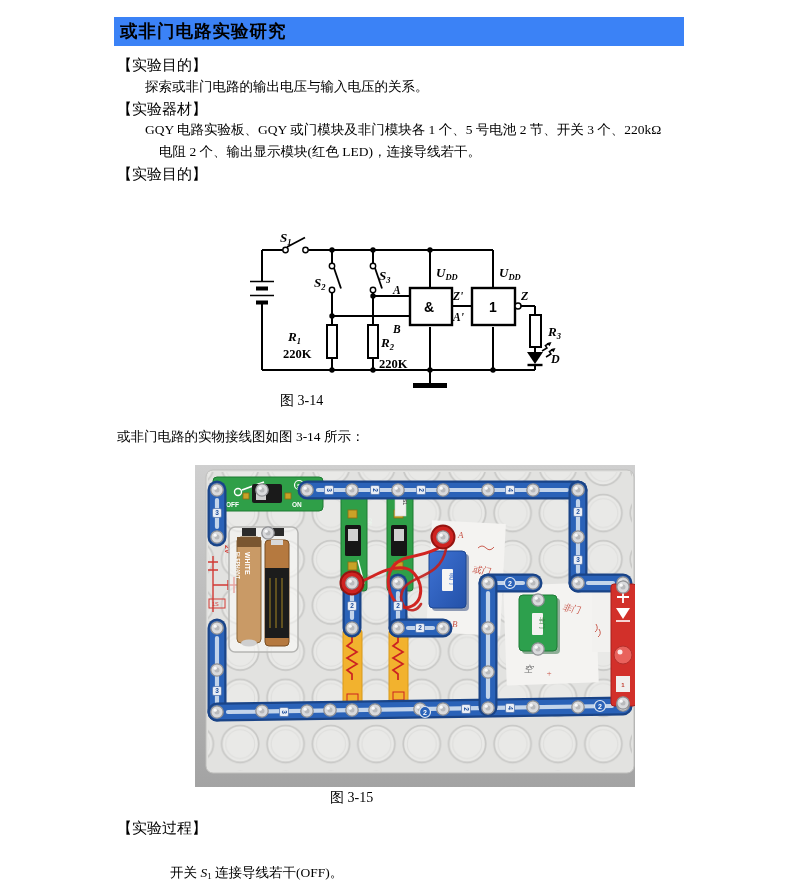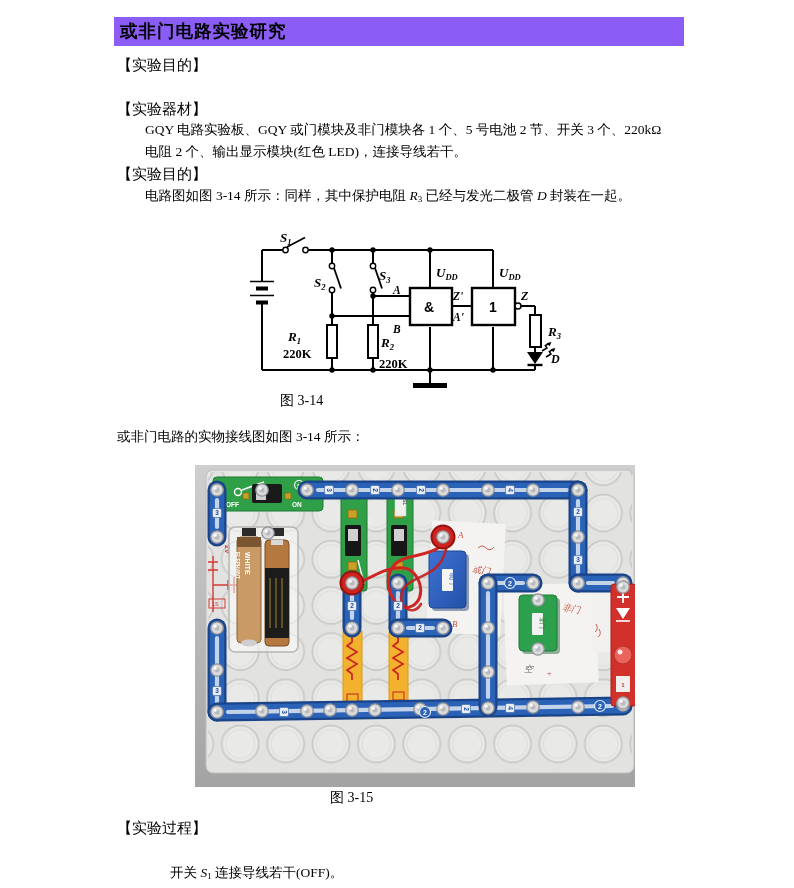--- a/index.html
+++ b/index.html
@@ -1,19 +1,19 @@
 <!DOCTYPE html>
 <html><head>
 <meta charset="utf-8">
 <style>
   html,body{margin:0;padding:0;background:#888;}
   .page{position:relative;width:794px;height:888px;background:#ffffff;margin:0 auto;
         font-family:"Liberation Serif","DejaVu Serif",serif;color:#000;overflow:hidden;}
   .abs{position:absolute;white-space:nowrap;}
-  .titlebar{position:absolute;left:114px;top:17px;width:570px;height:29px;background:#8b5cf6;}
+  .titlebar{position:absolute;left:114px;top:17px;width:570px;height:29px;background:#3b82f6;}
   .titletext{position:absolute;left:6px;top:0;line-height:29px;font-size:17.5px;font-weight:bold;
              font-family:"Liberation Sans","DejaVu Sans",sans-serif;letter-spacing:1px;}
   .t{font-size:13.5px;line-height:18px;}
   .hdr{font-size:15px;}
   .var{font-style:italic;}
   .sub{font-size:9px;vertical-align:-2px;}
   .cap{font-size:14px;width:150px;}
   
   .dvar{font:italic bold 13px "Liberation Serif","DejaVu Serif",serif;}
   .dsub{font:italic bold 8.5px "Liberation Serif","DejaVu Serif",serif;}
@@ -29,29 +29,27 @@
 </head>
 <body>
 
 <div class="page">
 
   <div class="titlebar">
     <span class="titletext">或非门电路实验研究</span>
   </div>
 
   <div class="abs hdr" style="left:117px;top:56px">【实验目的】</div>
+  <div class="abs t" style="left:145px;top:78px">探索或非门电路的输出电压与输入电压的关系。</div>
 
   <div class="abs hdr" style="left:117px;top:100px">【实验器材】</div>
   <div class="abs t" style="left:145px;top:121px">GQY 电路实验板、GQY 或门模块及非门模块各 1 个、5 号电池 2 节、开关 3 个、220kΩ</div>
-  <div class="abs t" style="left:145px;top:143px">电阻 2 个、输出显示模块(红色 LED)，连接导线若干。</div>
+  <div class="abs t" style="left:159px;top:143px">电阻 2 个、输出显示模块(红色 LED)，连接导线若干。</div>
 
   <div class="abs hdr" style="left:117px;top:165px">【实验目的】</div>
-  <div class="abs t" style="left:145px;top:187px">
-    <span>电路图如图 3-14 所示：同样，其中保护电阻 </span><span class="var">R</span><span class="sub">3</span><span> 已经与发光二极管 </span><span class="var">D</span><span> 封装在一起。</span>
-  </div>
 
   <svg class="abs" style="left:240px;top:224px" width="345" height="166" viewBox="240 224 345 166">
 
     <g fill="none" stroke="#000" stroke-width="2">
       <path d="M262,250 H282.8 M308.2,250 H493 M262,250 V281 M262,303.5 V370 M262,370 H535
                M430,250 V288 M493,250 V288
                M332,250 V263.3 M332,292.7 V325 M373,250 V263.3 M373,292.7 V325
                M332,316 H410 M373,296 H410
                M452,306 H472 M521,306 H535 M535,306 V315 M535,347 V353 M535,364 V370
                M430,327 V370 M493,327 V370 M430,370 V383.5

